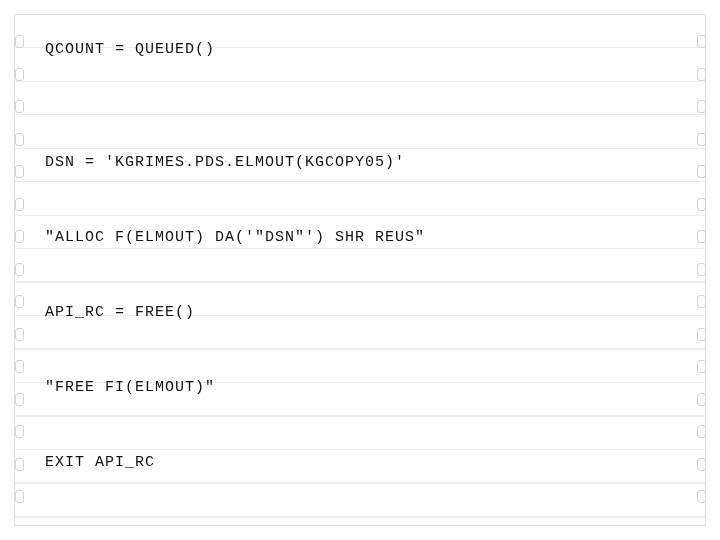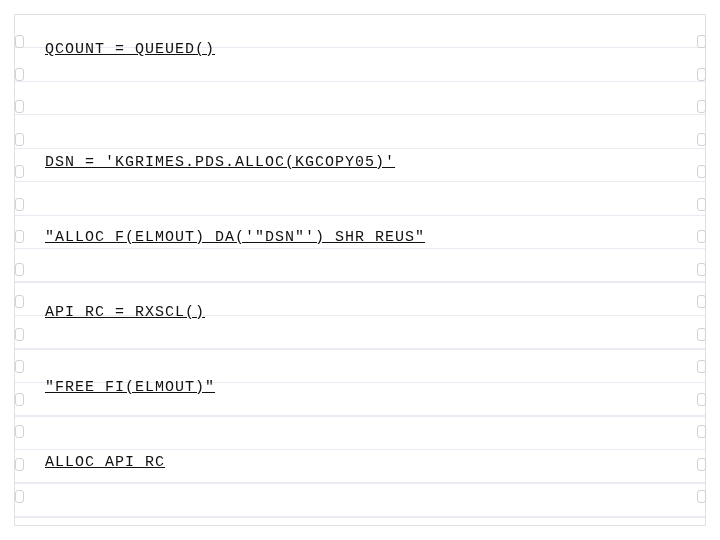--- a/index.html
+++ b/index.html
@@ -59,21 +59,20 @@
     font-family: "Courier New", Courier, monospace;
     font-size: 15px;
     color: #111;
     letter-spacing: 1px;
   }
   .line {
     height: 33.5px;
     line-height: 25px;
     padding-top: 4px;
     white-space: pre;
-    text-decoration: underline;
   }
 </style>
 </head>
 <body>
 
 <div class="paper">
   <div class="holes left">
       <div class="hole"></div>
       <div class="hole"></div>
       <div class="hole"></div>
@@ -105,23 +104,23 @@
       <div class="hole"></div>
       <div class="hole"></div>
       <div class="hole"></div>
       <div class="hole"></div>
     </div>
 
   <div class="content">
     <div class="line">QCOUNT = QUEUED()</div>
     <div class="line"></div>
     <div class="line"></div>
-    <div class="line">DSN = 'KGRIMES.PDS.ALLOC(KGCOPY05)'</div>
+    <div class="line">DSN = 'KGRIMES.PDS.ELMOUT(KGCOPY05)'</div>
     <div class="line"></div>
     <div class="line">"ALLOC F(ELMOUT) DA('"DSN"') SHR REUS"</div>
     <div class="line"></div>
-    <div class="line">API_RC = RXSCL()</div>
+    <div class="line">API_RC = FREE()</div>
     <div class="line"></div>
     <div class="line">"FREE FI(ELMOUT)"</div>
     <div class="line"></div>
-    <div class="line">ALLOC API_RC</div>
+    <div class="line">EXIT API_RC</div>
   </div>
 </div>
 
 </body></html>

